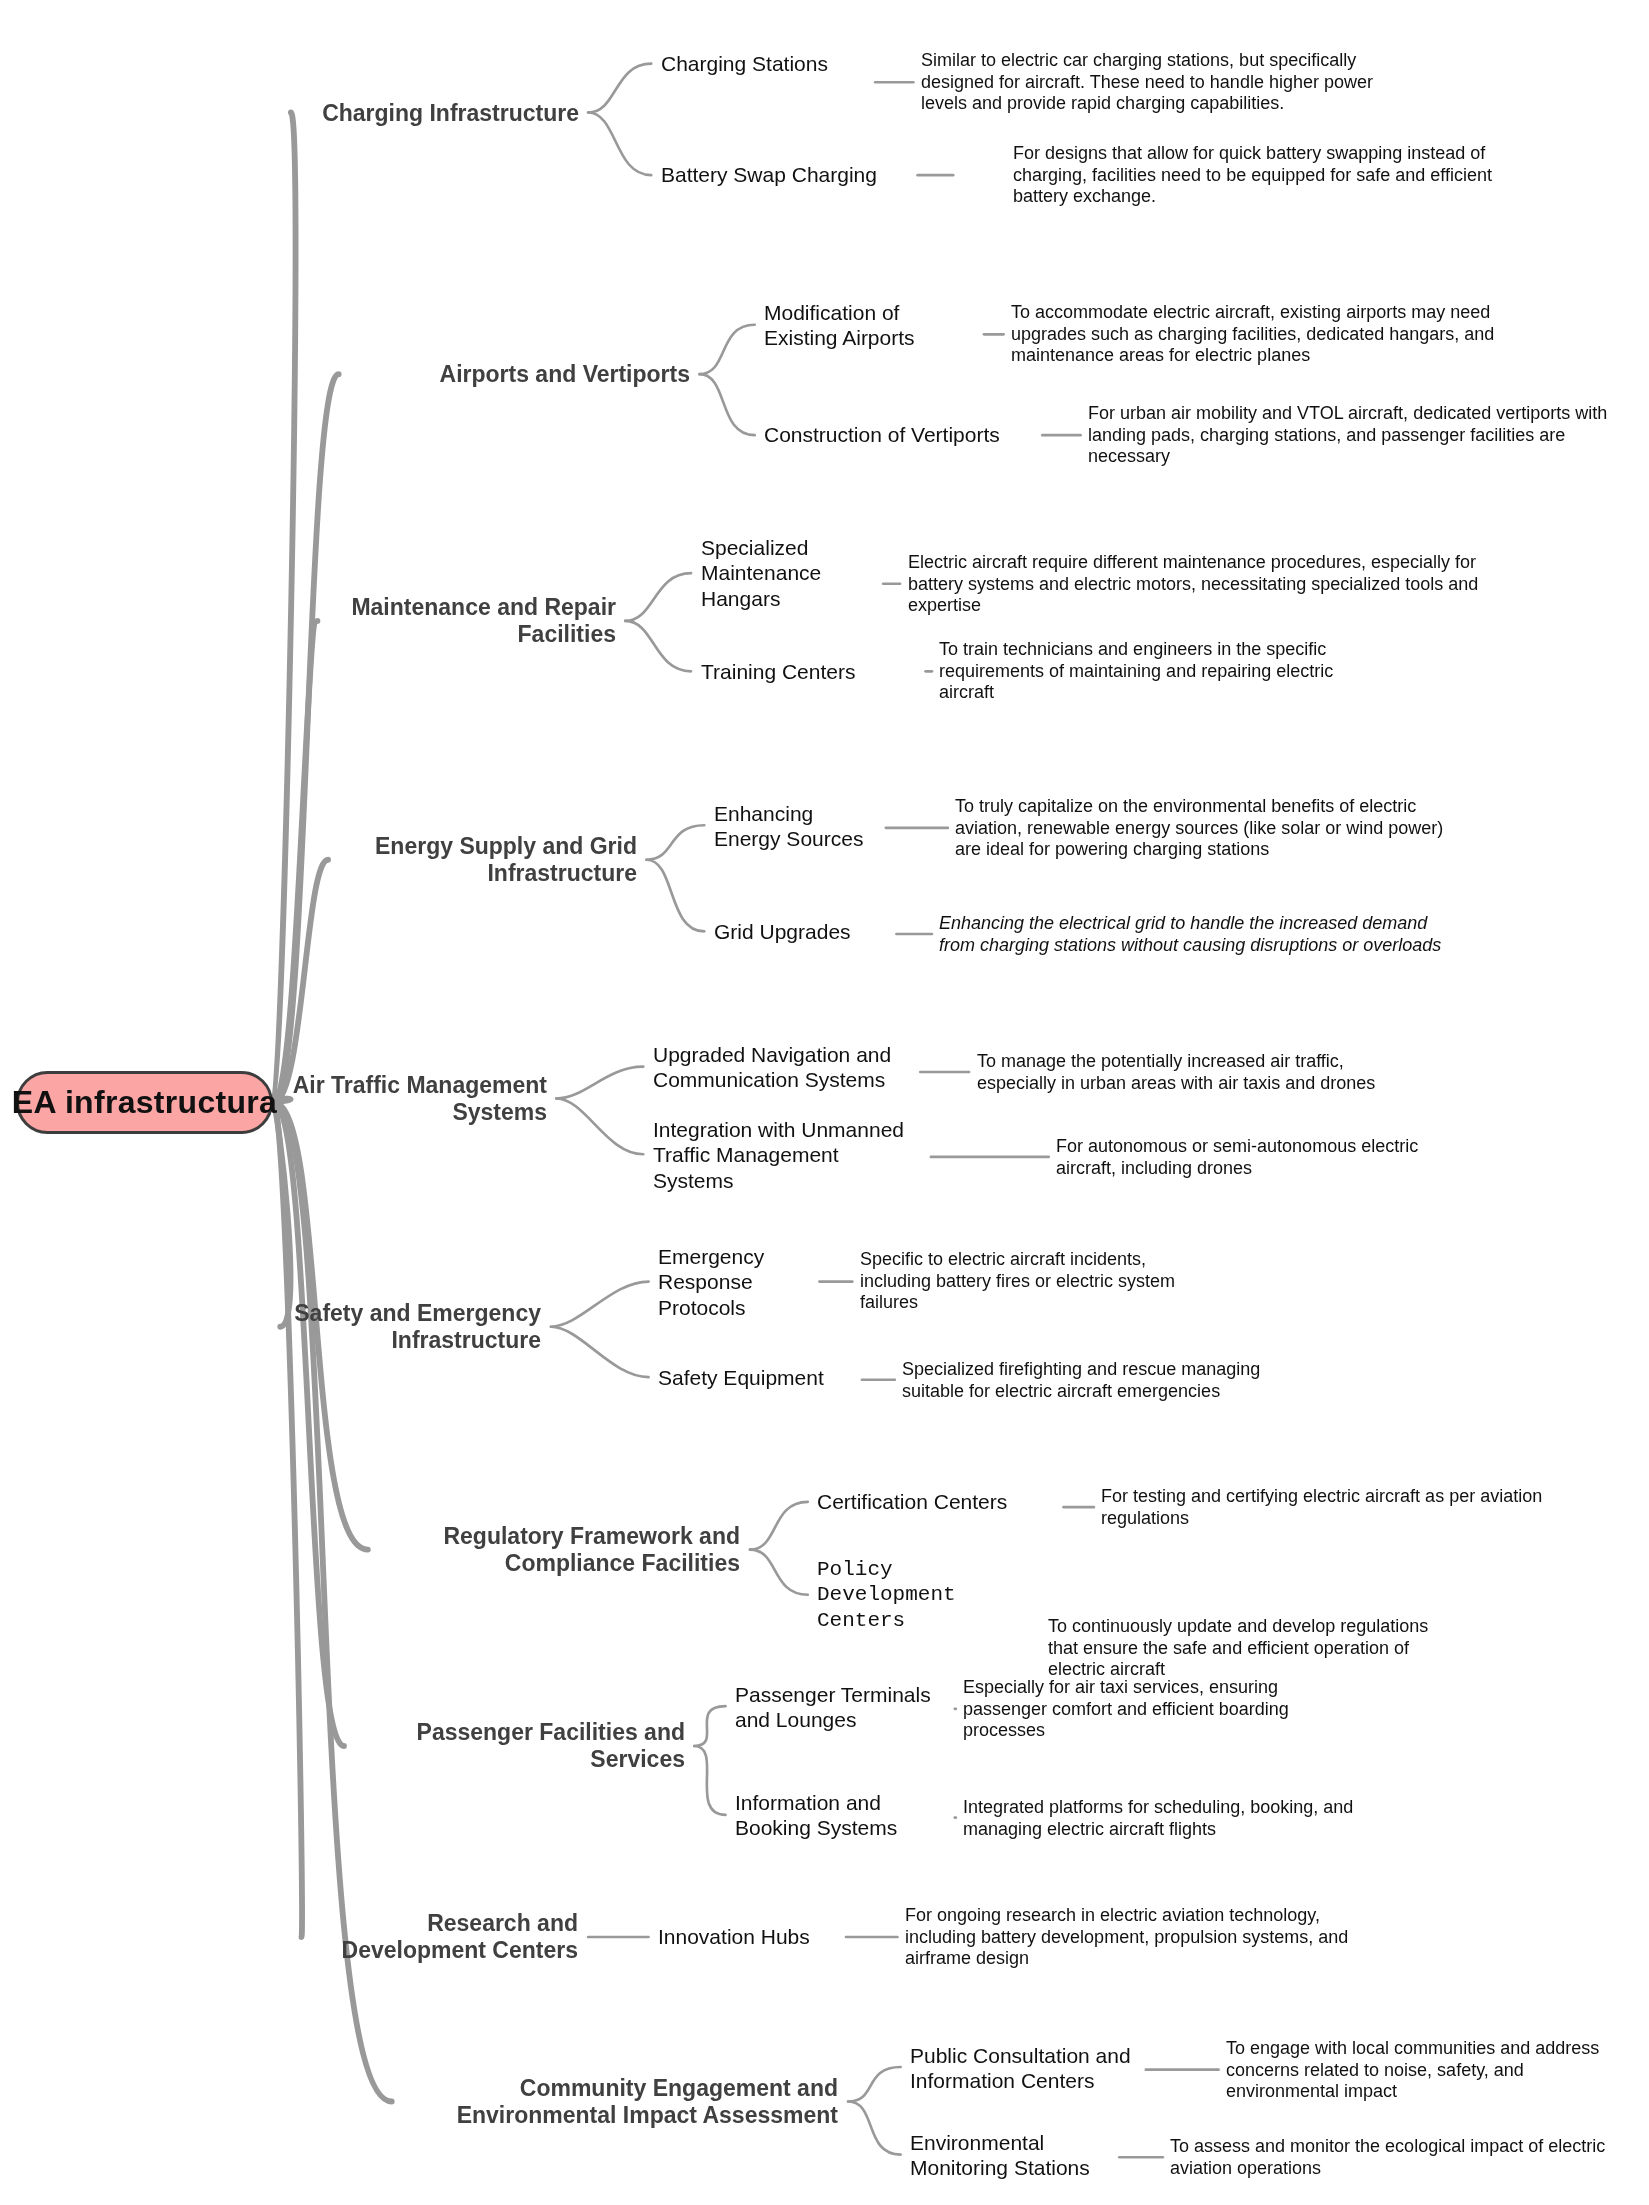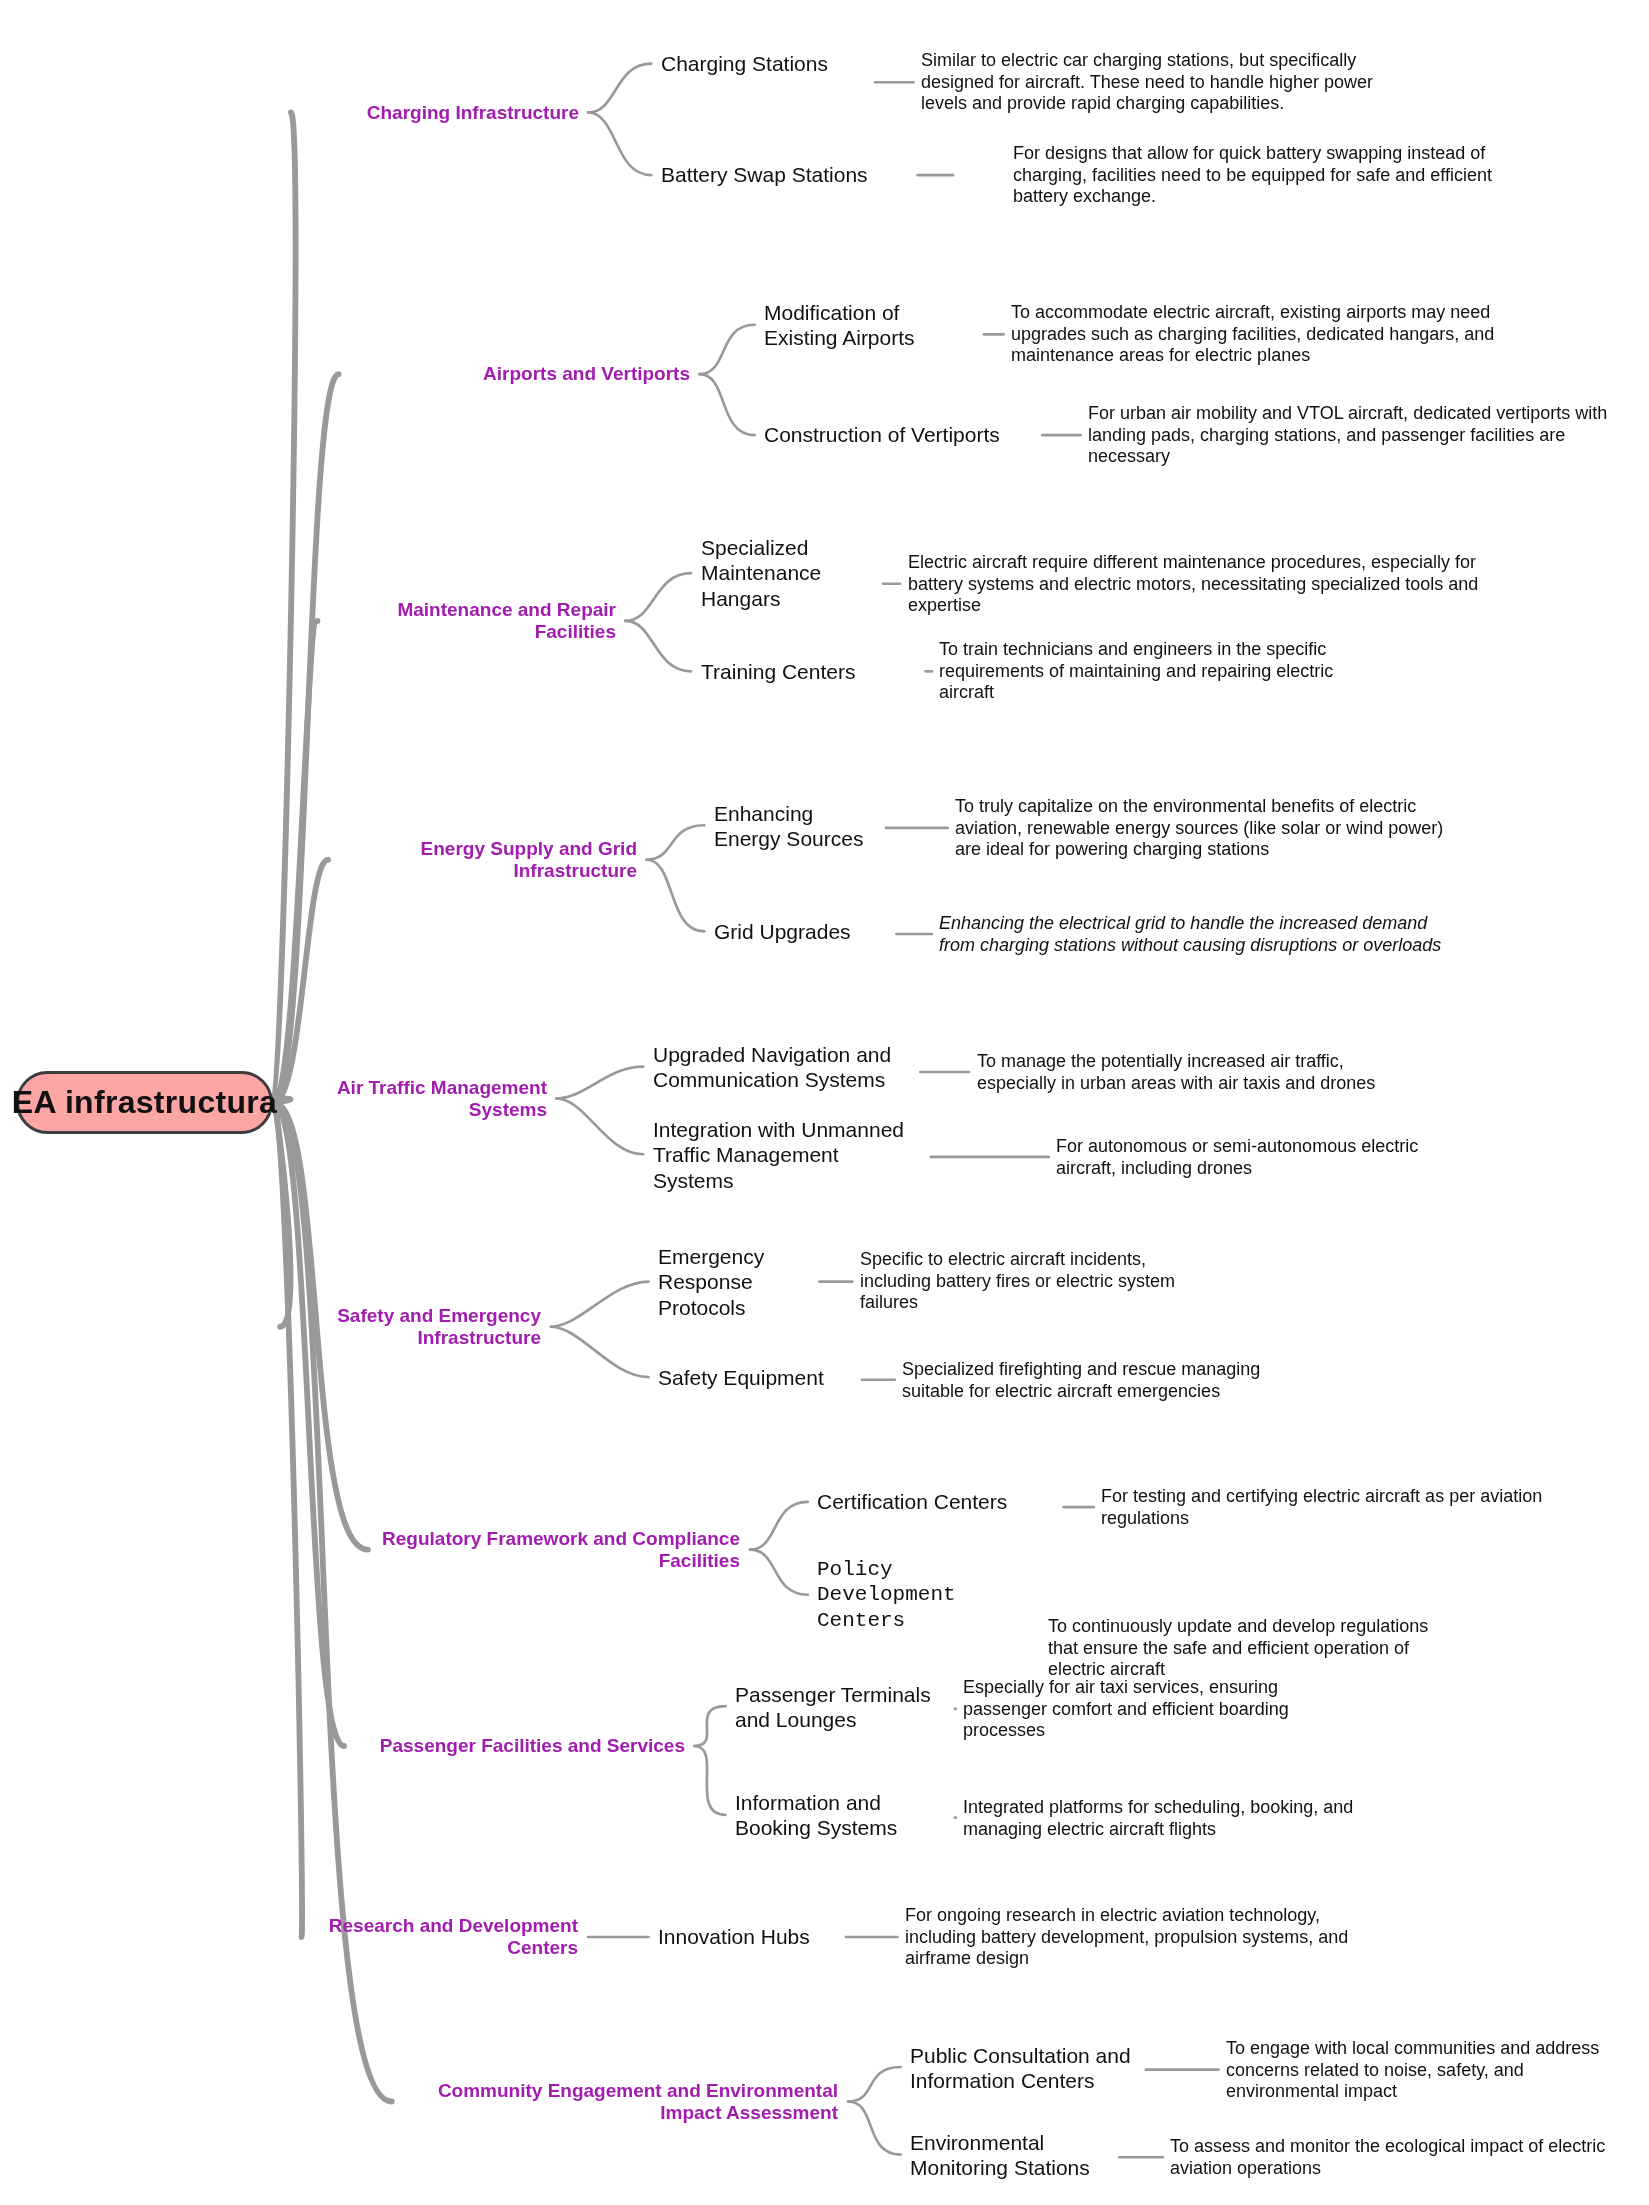--- a/index.html
+++ b/index.html
@@ -6,21 +6,21 @@
   body{font-family:"Liberation Sans", sans-serif;}
   #stage{position:relative;width:1649px;height:2205px;background:#fff;overflow:hidden;}
   svg.edges{position:absolute;left:0;top:0;width:1649px;height:2205px;pointer-events:none;}
   .node{position:absolute;box-sizing:border-box;}
   .root-node{
     border:3.2px solid #3d3d3d;border-radius:37px;background:#fca5a5;
     display:flex;align-items:center;justify-content:center;
     font-size:32px;font-weight:bold;color:#111;letter-spacing:0.3px;
     padding:0 23.4px;white-space:nowrap;
   }
-  .l1{font-size:19px;font-weight:bold;color:#a21caf;line-height:1.17;}
+  .l1{font-size:23px;font-weight:bold;color:#404040;line-height:1.17;}
   .l2{font-size:21px;font-weight:normal;color:#111;line-height:1.20;}
   .l3{font-size:18px;font-weight:normal;color:#111;line-height:1.20;}
   .anchor-right{text-align:right;}
   .anchor-left{text-align:left;}
 </style>
 </head>
 <body>
 
 <div id="stage">
   <svg class="edges" id="edge-layer" viewBox="0 0 3107 4155">
@@ -70,21 +70,21 @@
       <path d="M 1598 3960 C 1653 3960, 1627 3895, 1697 3895" fill="none" stroke="#999999" stroke-width="5" stroke-linecap="round"></path>
       <path d="M 2159 3900 L 2296 3900" fill="none" stroke="#999999" stroke-width="5" stroke-linecap="round"></path>
       <path d="M 1598 3960 C 1653 3960, 1627 4060, 1697 4060" fill="none" stroke="#999999" stroke-width="5" stroke-linecap="round"></path>
       <path d="M 2109 4065 L 2191 4065" fill="none" stroke="#999999" stroke-width="5" stroke-linecap="round"></path>
     </svg>
   <div id="node-layer">
       <div class="node root-node" style="left: 16px; top: 1071px; width: 257px; height: 63px;">EA infrastructura</div>
       <div class="node l1 anchor-right" style="left: 303px; top: 81px; width: 276px; height: 64px; display: flex; align-items: center; justify-content: flex-end;">Charging Infrastructure</div>
       <div class="node l2 anchor-left" style="left: 661px; top: 16px; width: 207px; height: 96px; display: flex; align-items: center; justify-content: flex-start;">Charging Stations</div>
       <div class="node l3 anchor-left" style="left: 921px; top: 8px; width: 478px; height: 149px; display: flex; align-items: center; justify-content: flex-start;">Similar to electric car charging stations, but specifically designed for aircraft. These need to handle higher power levels and provide rapid charging capabilities.</div>
-      <div class="node l2 anchor-left" style="left: 661px; top: 127px; width: 249px; height: 96px; display: flex; align-items: center; justify-content: flex-start;">Battery Swap Stations</div>
+      <div class="node l2 anchor-left" style="left: 661px; top: 127px; width: 249px; height: 96px; display: flex; align-items: center; justify-content: flex-start;">Battery Swap Charging</div>
       <div class="node l3 anchor-left" style="left: 1013px; top: 101px; width: 520px; height: 149px; display: flex; align-items: center; justify-content: flex-start;">For designs that allow for quick battery swapping instead of charging, facilities need to be equipped for safe and efficient battery exchange.</div>
       <div class="node l1 anchor-right" style="left: 350px; top: 342px; width: 340px; height: 64px; display: flex; align-items: center; justify-content: flex-end;">Airports and Vertiports</div>
       <div class="node l2 anchor-left" style="left: 764px; top: 277px; width: 212px; height: 96px; display: flex; align-items: center; justify-content: flex-start;">Modification of Existing Airports</div>
       <div class="node l3 anchor-left" style="left: 1011px; top: 260px; width: 547px; height: 149px; display: flex; align-items: center; justify-content: flex-start;">To accommodate electric aircraft, existing airports may need upgrades such as charging facilities, dedicated hangars, and maintenance areas for electric planes</div>
       <div class="node l2 anchor-left" style="left: 764px; top: 387px; width: 271px; height: 96px; display: flex; align-items: center; justify-content: flex-start;">Construction of Vertiports</div>
       <div class="node l3 anchor-left" style="left: 1088px; top: 361px; width: 531px; height: 149px; display: flex; align-items: center; justify-content: flex-start;">For urban air mobility and VTOL aircraft, dedicated vertiports with landing pads, charging stations, and passenger facilities are necessary</div>
       <div class="node l1 anchor-right" style="left: 329px; top: 589px; width: 287px; height: 64px; display: flex; align-items: center; justify-content: flex-end;">Maintenance and Repair Facilities</div>
       <div class="node l2 anchor-left" style="left: 701px; top: 525px; width: 175px; height: 96px; display: flex; align-items: center; justify-content: flex-start;">Specialized Maintenance Hangars</div>
       <div class="node l3 anchor-left" style="left: 908px; top: 510px; width: 594px; height: 149px; display: flex; align-items: center; justify-content: flex-start;">Electric aircraft require different maintenance procedures, especially for battery systems and electric motors, necessitating specialized tools and expertise</div>
       <div class="node l2 anchor-left" style="left: 701px; top: 624px; width: 218px; height: 96px; display: flex; align-items: center; justify-content: flex-start;">Training Centers</div>

